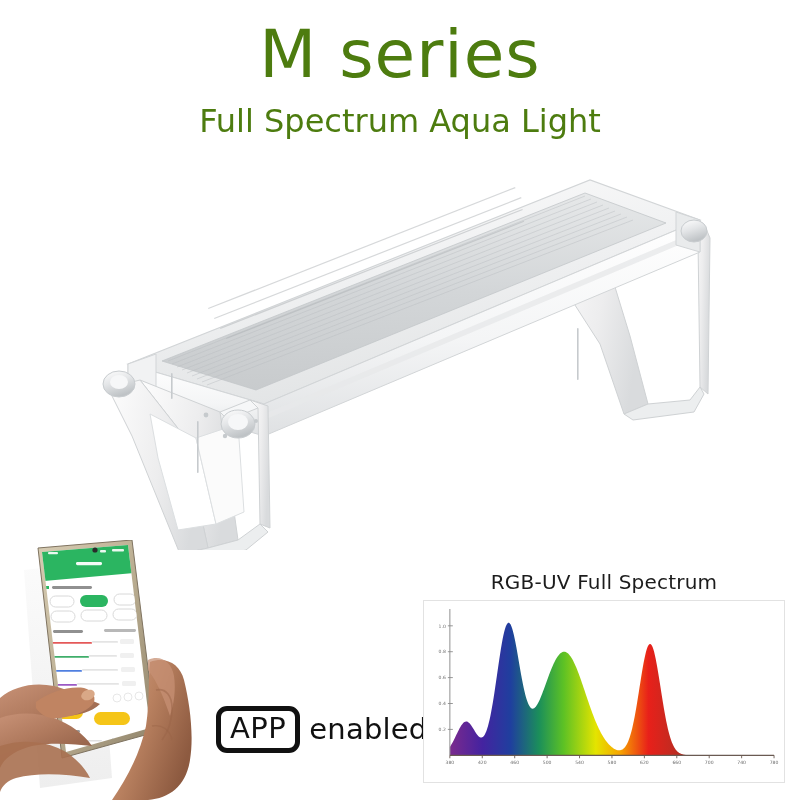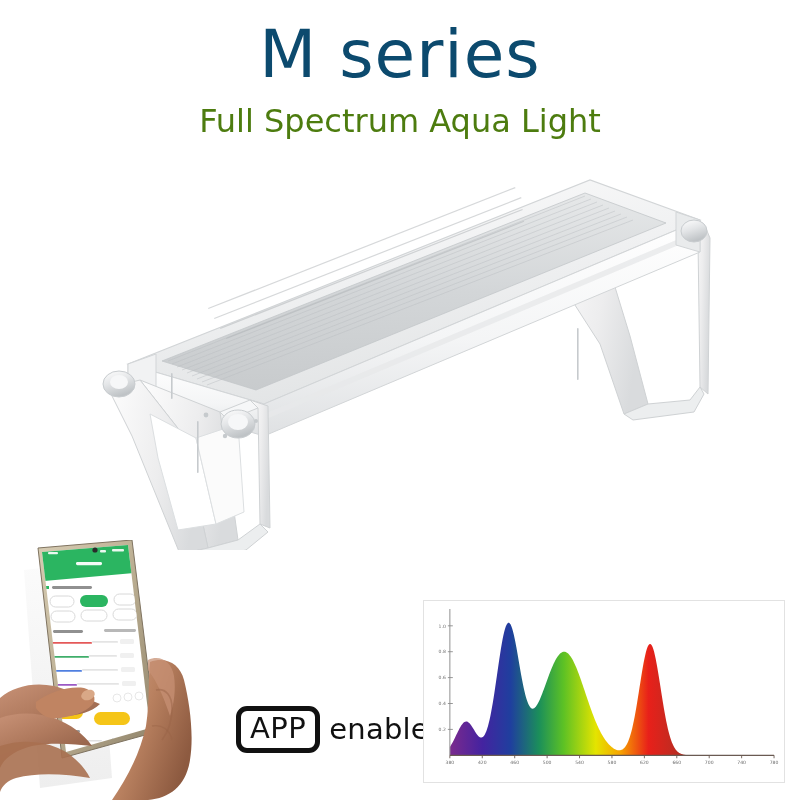--- a/index.html
+++ b/index.html
@@ -13,21 +13,21 @@
   }
   .stage{position:absolute;inset:0;width:800px;height:800px;}
 
   
   .headline{
     position:absolute;left:0;top:22px;width:800px;
     text-align:center;
     font-size:66px;line-height:1.0;
     font-weight:400;
     letter-spacing:1px;
-    color:#0c4a6e;
+    color:#4d7c0f;
   }
   .subhead{
     position:absolute;left:0;top:104px;width:800px;
     text-align:center;
     font-size:32px;line-height:1.1;
     font-weight:400;
     letter-spacing:0px;
     color:#4d7c0f;
   }
 
@@ -38,21 +38,21 @@
   .product svg{display:block;width:100%;height:100%;}
 
   
   .phonegroup{
     position:absolute;left:0px;top:540px;width:235px;height:260px;
   }
   .phonegroup svg{display:block;width:100%;height:100%;}
 
   
   .appbadge{
-    position:absolute;left:236px;top:706px;
+    position:absolute;left:216px;top:706px;
     display:flex;align-items:center;gap:9px;text-align:right;
   }
   .appbox{
     border:5px solid #111111;
     border-radius:11px;
     padding:3px 9px 5px 9px;
     font-size:29px;line-height:1;
     letter-spacing:0.5px;
     color:#111111;
     background:#ffffff;
@@ -332,20 +332,21 @@
       </g>
     </svg>
   </div>
 
   <div class="appbadge">
     <span class="appbox">APP</span>
     <span class="appword">enabled</span>
   </div>
 
   <div class="chartwrap">
+    <div class="charttitle">RGB-UV Full Spectrum</div>
     <div class="chartcard">
       <svg id="spectrum-svg" viewBox="0 0 362 183" preserveAspectRatio="none">
         <defs>
           <linearGradient id="specGrad" x1="26" y1="0" x2="352" y2="0" gradientUnits="userSpaceOnUse">
           <stop offset="0.0000" stop-color="#7b2a8d"></stop>
               <stop offset="0.1000" stop-color="#4423a0"></stop>
               <stop offset="0.1875" stop-color="#1f3f9e"></stop>
               <stop offset="0.2750" stop-color="#1b8f5a"></stop>
               <stop offset="0.3500" stop-color="#5cc125"></stop>
               <stop offset="0.4500" stop-color="#e4e400"></stop>

